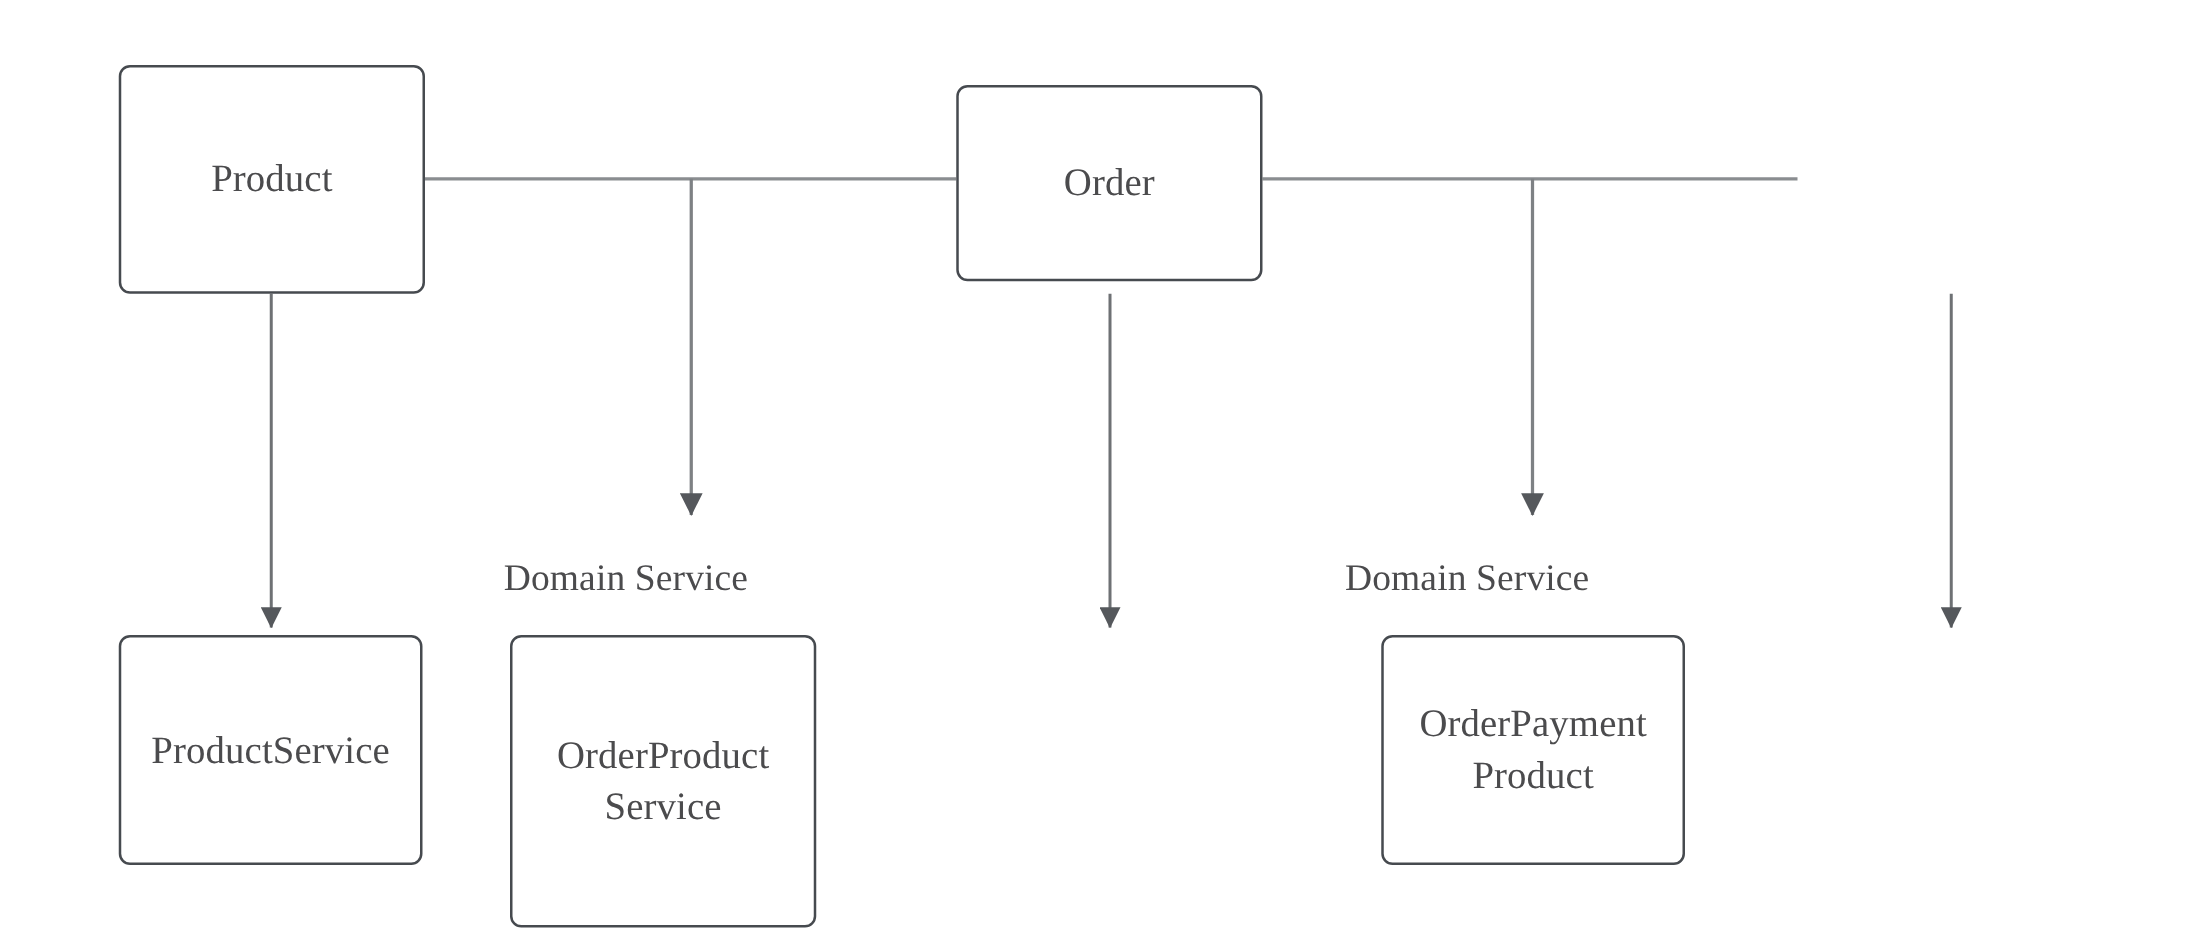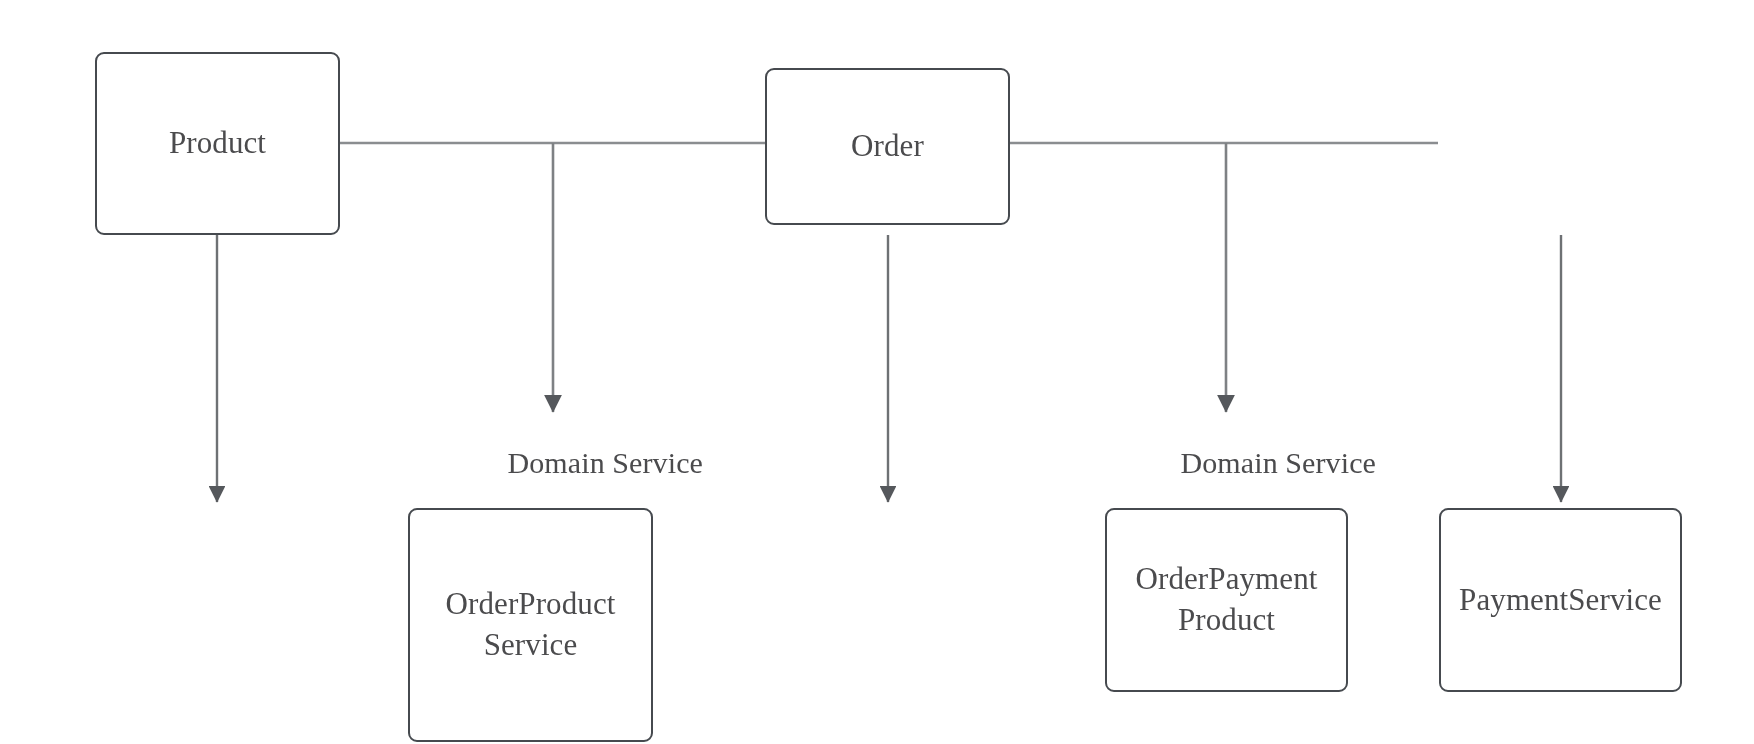--- a/index.html
+++ b/index.html
@@ -47,21 +47,21 @@
     display: block;
     white-space: pre-line;
     padding: 0 8px;
   }
   .annotation {
     position: absolute;
     color: #4b4b4d;
     font-size: 30px;
     line-height: 1;
     letter-spacing: 0.1px;
-    text-align: right;
+    text-align: left;
     white-space: nowrap;
   }
 </style>
 </head>
 <body>
 
 <div id="canvas">
 
   <svg id="edge-layer" viewBox="0 0 1754 744" width="1754" height="744" xmlns="http://www.w3.org/2000/svg">
     <defs>
@@ -94,29 +94,29 @@
 
 
   <div class="annotation" style="left:403px; top:448px; width:300px;">
     <span>Domain Service</span>
   </div>
 
   <div class="annotation" style="left:1076px; top:448px; width:300px;">
     <span>Domain Service</span>
   </div>
 
+  <div class="node" style="left:95px; top:508px; width:243px; height:184px;">
+    <span class="node-label">ProductService</span>
+  </div>
 
   <div class="node" style="left:408px; top:508px; width:245px; height:234px;">
     <span class="node-label">OrderProduct
 Service</span>
   </div>
 
 
   <div class="node" style="left:1105px; top:508px; width:243px; height:184px;">
     <span class="node-label">OrderPayment
 Product</span>
   </div>
 
-  <div class="node" style="left:1439px; top:508px; width:243px; height:184px;">
-    <span class="node-label">PaymentService</span>
-  </div>
 
 </div>
 
 </body></html>

